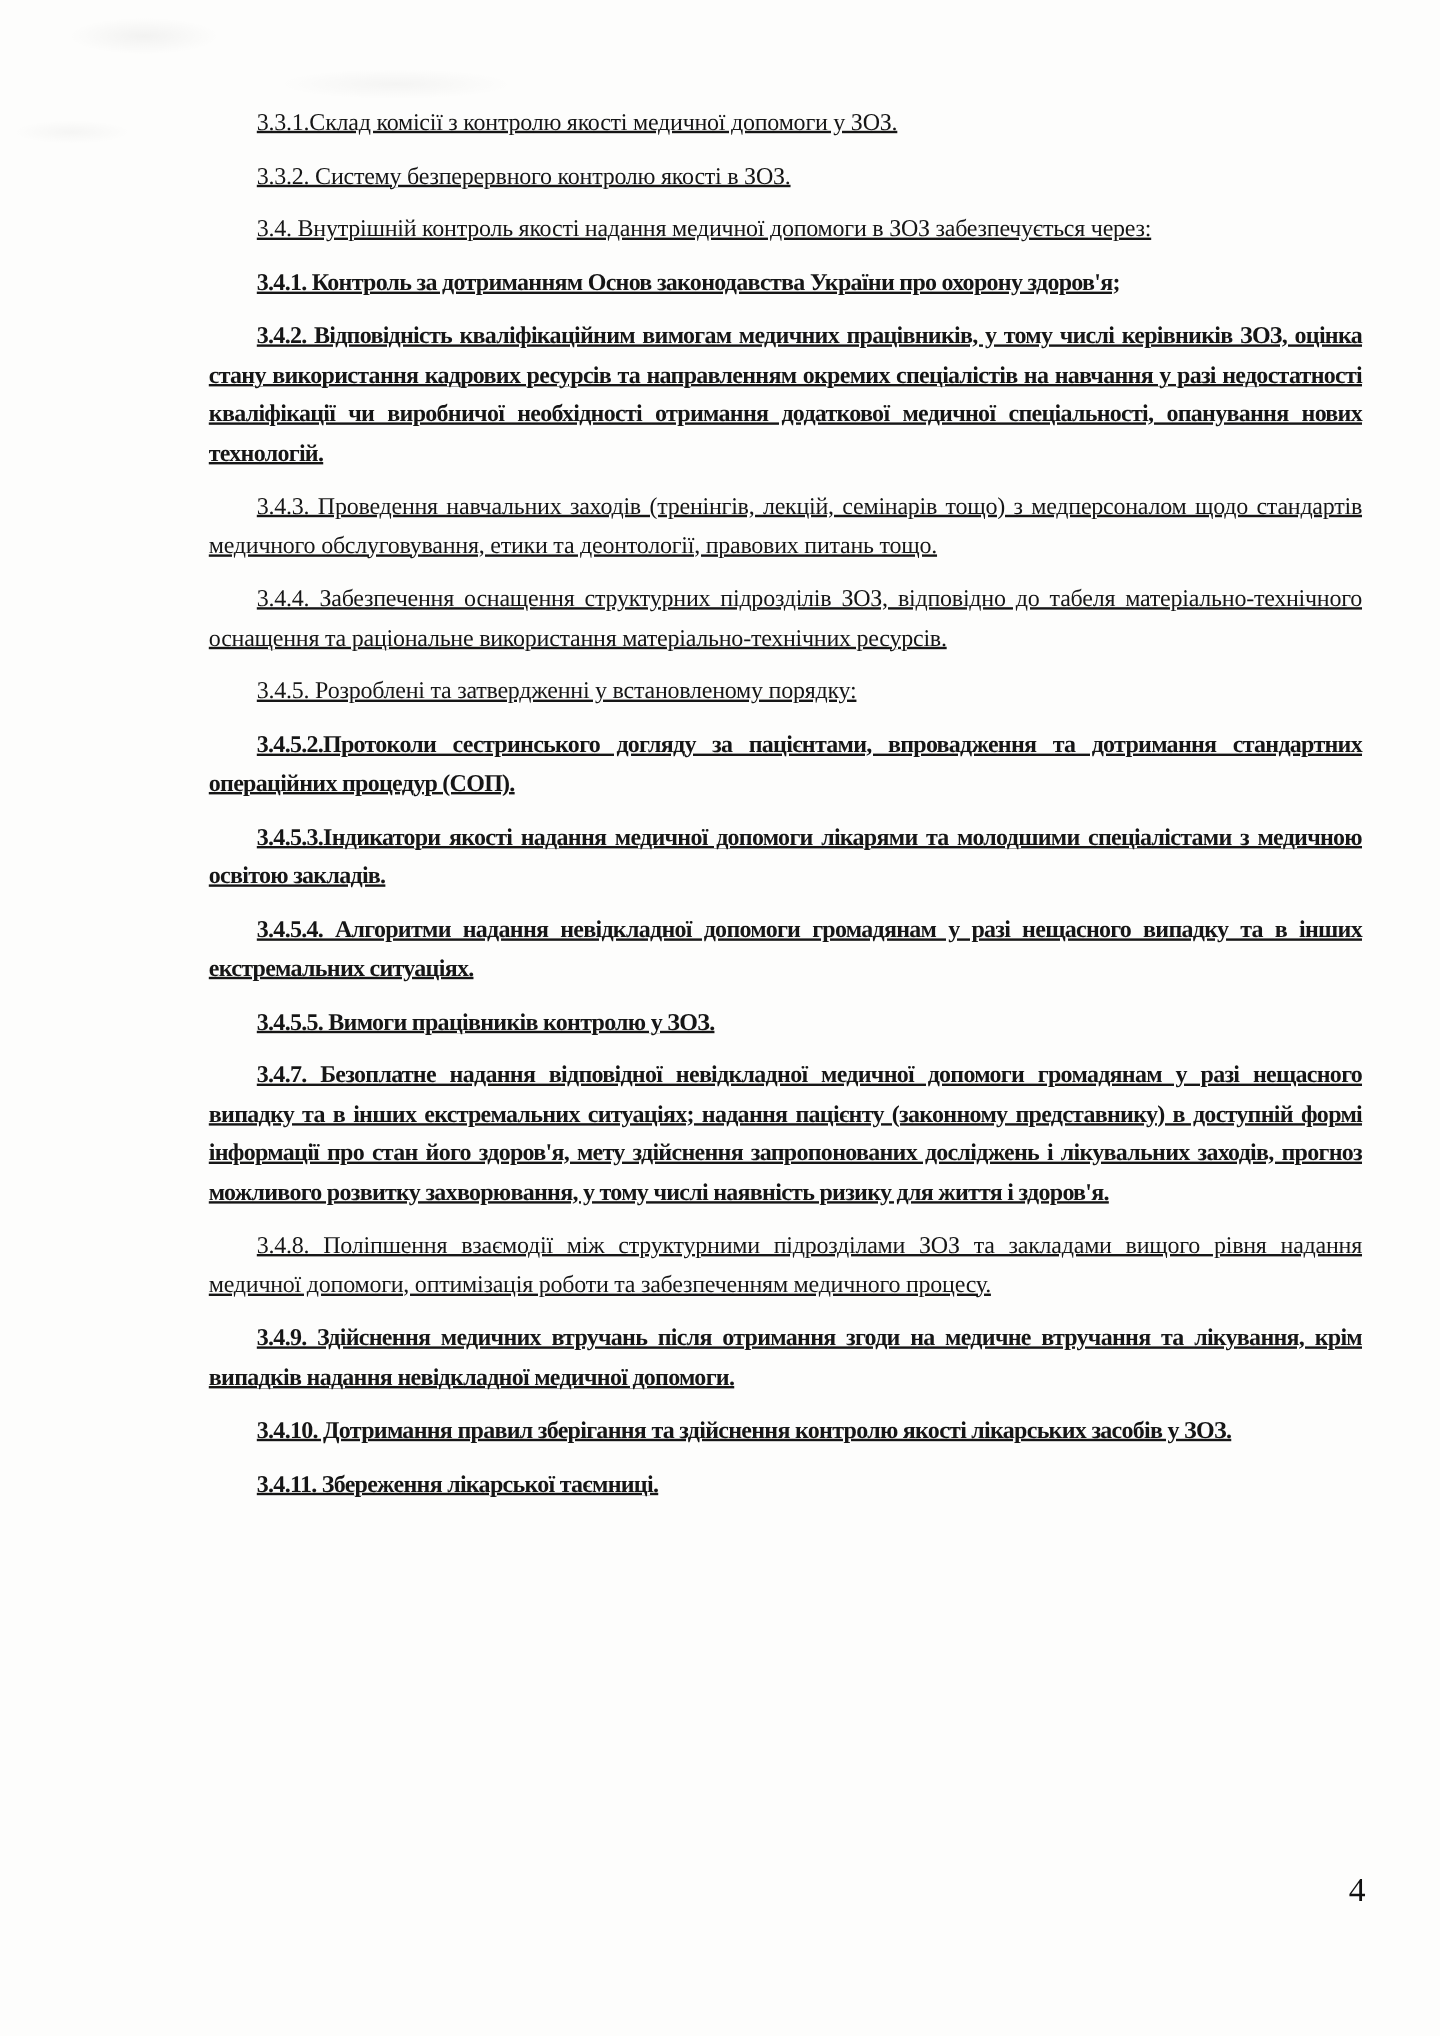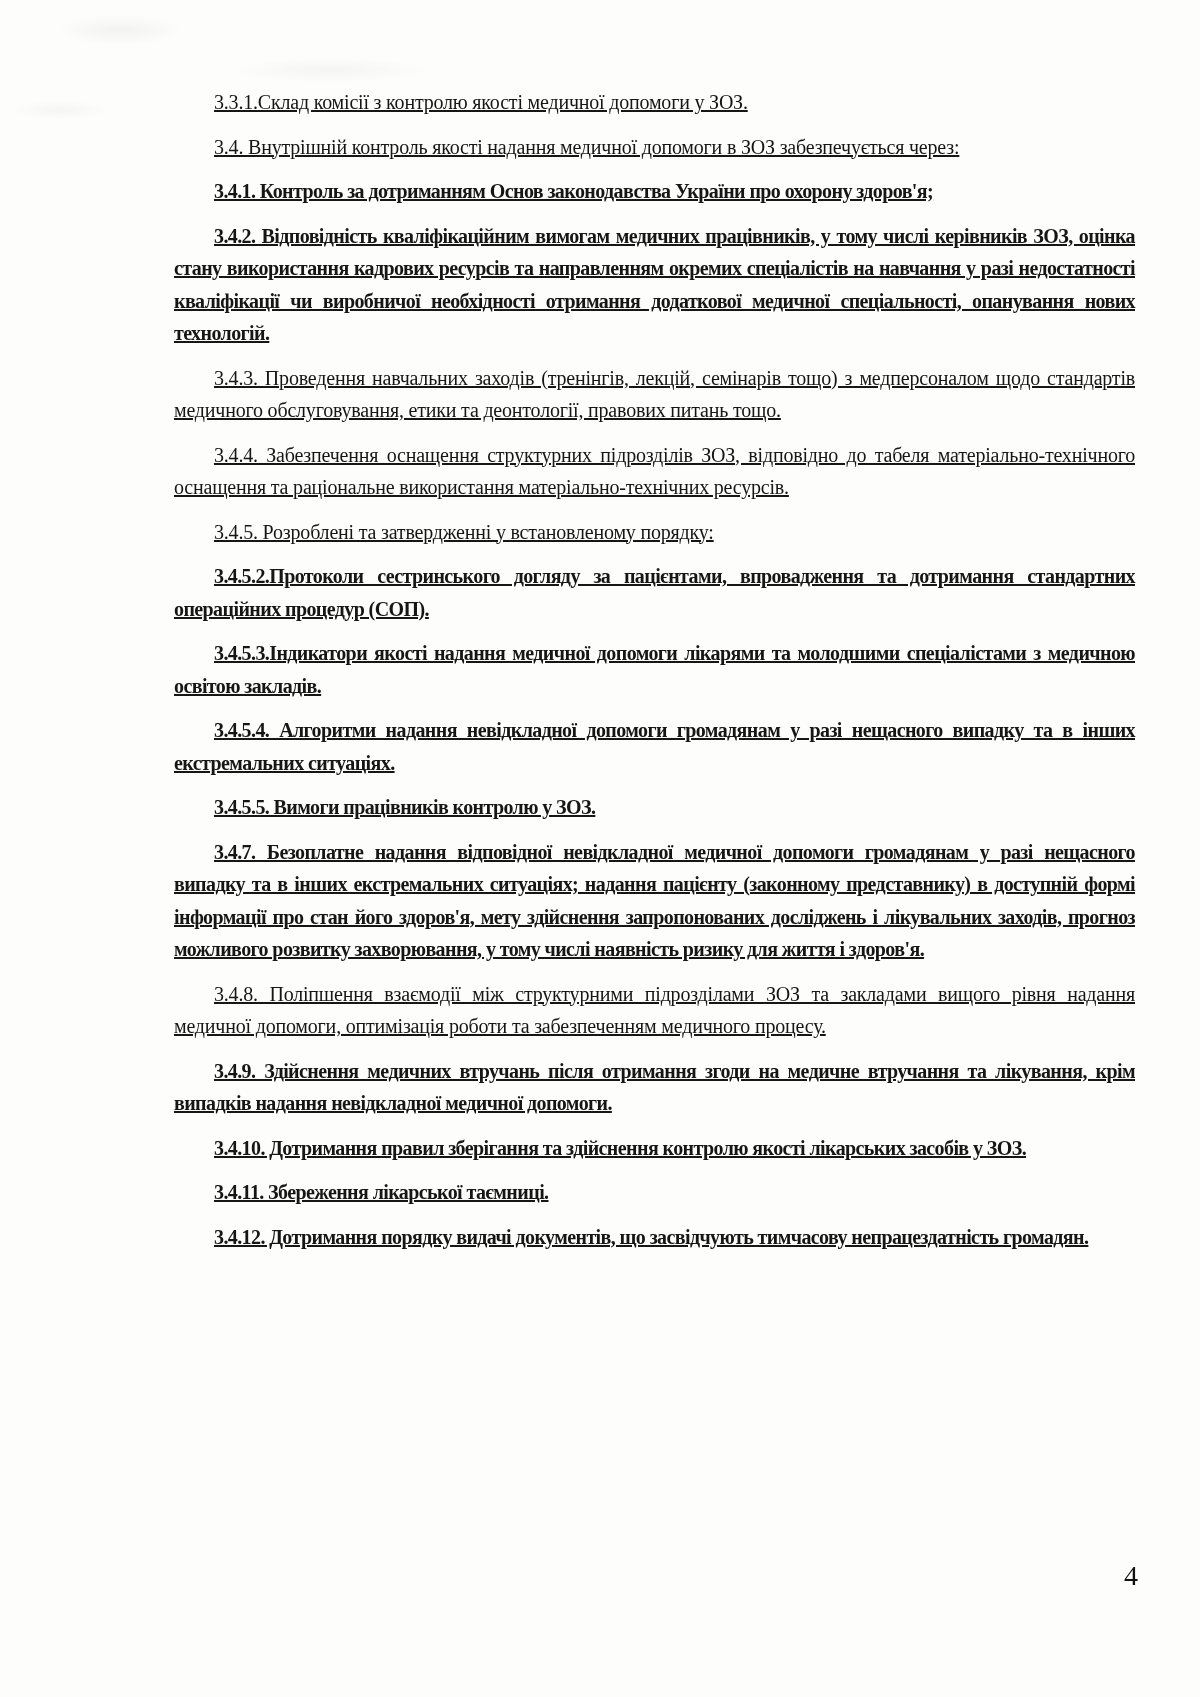--- a/index.html
+++ b/index.html
@@ -52,31 +52,31 @@
   }
 </style>
 </head>
 <body>
 
 <main class="page">
   <div class="scan-noise"></div>
   <section class="textblock">
 
   <p class="para">3.3.1.Склад комісії з  контролю якості медичної допомоги у ЗОЗ.</p>
+      <p class="para">3.3.2. Систему безперервного контролю якості в ЗОЗ.</p>
       <p class="para">3.4. Внутрішній контроль якості надання медичної допомоги в ЗОЗ забезпечується через:</p>
       <p class="para bold">3.4.1. Контроль за  дотриманням Основ законодавства України про охорону здоров'я;</p>
       <p class="para bold">3.4.2. Відповідність кваліфікаційним вимогам медичних працівників, у тому числі керівників ЗОЗ, оцінка стану використання кадрових ресурсів та направленням окремих спеціалістів на навчання у разі недостатності кваліфікації чи виробничої необхідності отримання додаткової медичної спеціальності, опанування нових технологій.</p>
       <p class="para">3.4.3. Проведення навчальних заходів (тренінгів, лекцій, семінарів тощо) з медперсоналом щодо стандартів медичного обслуговування, етики та деонтології, правових питань тощо.</p>
       <p class="para">3.4.4. Забезпечення оснащення структурних підрозділів ЗОЗ, відповідно до табеля матеріально-технічного оснащення та раціональне використання матеріально-технічних ресурсів.</p>
       <p class="para">3.4.5. Розроблені та затвердженні  у встановленому порядку:</p>
       <p class="para bold">3.4.5.2.Протоколи сестринського догляду за пацієнтами, впровадження та дотримання стандартних операційних процедур (СОП).</p>
       <p class="para bold">3.4.5.3.Індикатори якості надання медичної допомоги лікарями та молодшими  спеціалістами з медичною освітою закладів.</p>
       <p class="para bold">3.4.5.4. Алгоритми надання невідкладної допомоги громадянам у разі нещасного випадку та в інших екстремальних ситуаціях.</p>
       <p class="para bold">3.4.5.5. Вимоги працівників контролю у ЗОЗ.</p>
       <p class="para bold">3.4.7. Безоплатне надання відповідної невідкладної медичної допомоги громадянам у разі нещасного випадку та в інших екстремальних ситуаціях; надання пацієнту (законному представнику) в доступній формі інформації про стан його здоров'я, мету здійснення запропонованих досліджень і лікувальних заходів, прогноз можливого розвитку захворювання, у тому числі наявність ризику для життя і здоров'я.</p>
       <p class="para">3.4.8. Поліпшення взаємодії між структурними підрозділами ЗОЗ та закладами вищого рівня надання медичної допомоги, оптимізація роботи та забезпеченням медичного процесу.</p>
       <p class="para bold">3.4.9. Здійснення медичних втручань після отримання згоди на медичне втручання та лікування, крім випадків надання невідкладної медичної допомоги.</p>
       <p class="para bold">3.4.10. Дотримання правил зберігання та здійснення контролю якості лікарських засобів у ЗОЗ.</p>
       <p class="para bold">3.4.11. Збереження лікарської таємниці.</p>
-      <p class="para bold">3.4.12. Дотримання порядку видачі документів, що засвідчують тимчасову непрацездатність громадян.</p>
     </section>
   <div class="page-number">4</div>
 </main>
 
 </body></html>

